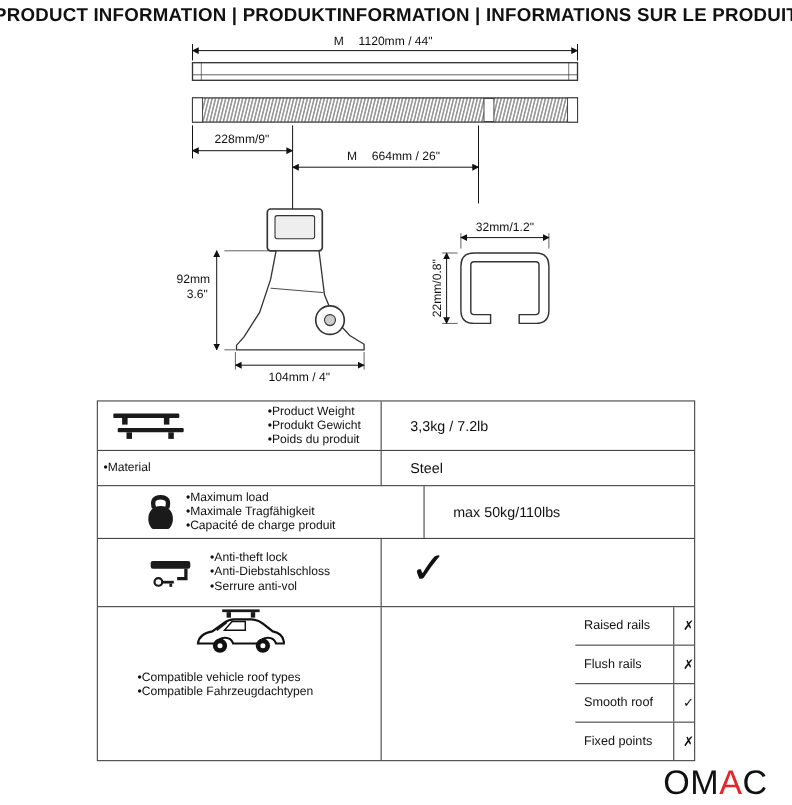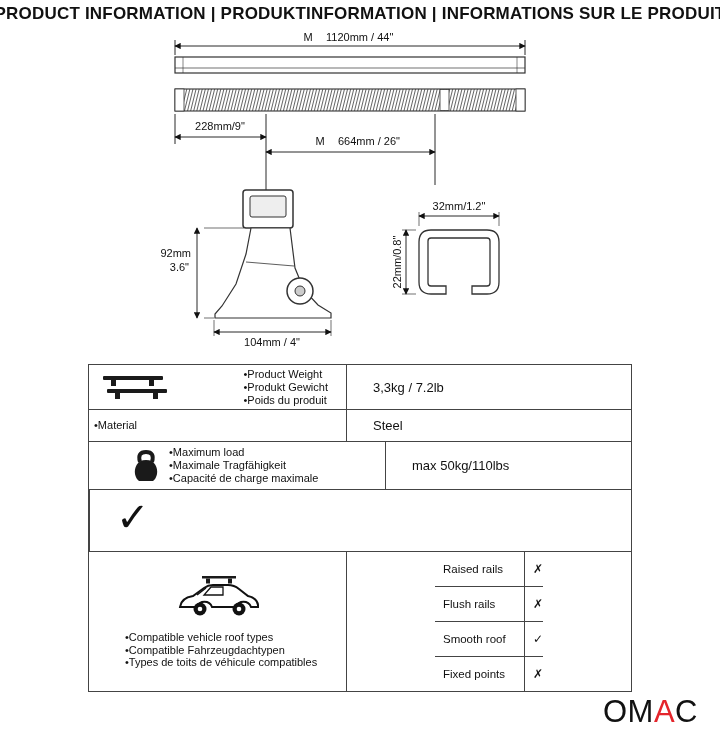--- a/index.html
+++ b/index.html
@@ -19,28 +19,28 @@
   .cell-left { width:257px; display:flex; align-items:center; }
   .cell-right { flex:1; border-left:1px solid #444; display:flex; align-items:center;
                 padding-left:26px; font-size:13px; }
   .labels { font-size:11px; line-height:13px; }
   .r1 { height:44px; } .r2 { height:32px; } .r3 { height:48px;gap:39px; } .r4 { height:62px; } .r5 { height:140px; }
   .r1 .cell-left { padding-left:12px; }
   .r1 .labels { margin-left:auto; margin-right:18px; }
   .r2 .cell-left { padding-left:5px; }
   .r3 .cell-left { padding-left:42px; gap:8px; }
   .r4 .cell-left { padding-left:46px; gap:12px; }
-  .r5 .cell-left { flex-direction:column; justify-content:center; align-items:stretch; gap:7px; }
+  .r5 .cell-left { flex-direction:column; justify-content:flex-start; align-items:stretch; gap:7px; }
   .r5 .car-wrap { align-self:center; }
   .r5 .labels { margin-left:36px; width:200px; line-height:12.5px; }
 
   .check-big { font-family:"DejaVu Sans",sans-serif; font-size:40px; font-weight:bold;
                line-height:1; margin-top:-8px; }
 
-  .sub { flex-direction:column; align-items:center; padding:0; }
+  .sub { flex-direction:column; align-items:flex-end; padding:0; }
   .sub-row { flex:1; display:flex; border-top:1px solid #444; }
   .sub-row:first-child { border-top:none; }
   .sub-label { width:90px; display:flex; align-items:center; padding-left:8px;
                font-size:11.5px; border-right:1px solid #444; }
   .sub-mark { flex:1; display:flex; align-items:center; padding-left:8px;
               font-family:"DejaVu Sans",sans-serif; font-size:12px; }
 
   .brand { position:absolute; top:694px; right:22px; font-size:31px; font-weight:normal;
            letter-spacing:.5px; }
   .brand .red { color:#e4252b; }
@@ -172,27 +172,41 @@
 
   <div class="t-row r3">
     <div class="cell-left">
       <svg width="30" height="38" viewBox="0 0 30 38">
         <path d="M9,15 q-3,-10 6,-10 q9,0 6,10" fill="none" stroke="#1a1a1a" stroke-width="4"></path>
         <path d="M15,13 c-9,0 -12,8 -11,14 q1,5 4,7 h14 q3,-2 4,-7 c1,-6 -2,-14 -11,-14 z" fill="#1a1a1a"></path>
       </svg>
       <div class="labels">
         <div>•Maximum load</div>
         <div>•Maximale Tragfähigkeit</div>
-        <div>•Capacité de charge maximale</div>
+        <div>•Capacité de charge produit</div>
       </div>
     </div>
     <div class="cell-right">max 50kg/110lbs</div>
   </div>
 
   <div class="t-row r4">
+    <div class="cell-left">
+      <svg width="44" height="30" viewBox="0 0 44 30">
+        <rect x="2" y="4" width="36" height="7" rx="2" fill="#1a1a1a"></rect>
+        <path d="M34,11 v9 h-8" fill="none" stroke="#1a1a1a" stroke-width="3"></path>
+        <circle cx="9" cy="23" r="3.5" fill="none" stroke="#1a1a1a" stroke-width="2"></circle>
+        <rect x="12" y="22" width="11" height="2.5" fill="#1a1a1a"></rect>
+        <rect x="19" y="24.5" width="2.5" height="3" fill="#1a1a1a"></rect>
+      </svg>
+      <div class="labels">
+        <div>•Anti-theft lock</div>
+        <div>•Anti-Diebstahlschloss</div>
+        <div>•Serrure anti-vol</div>
+      </div>
+    </div>
     <div class="cell-right">
       <span class="check-big">✓</span>
     </div>
   </div>
 
   <div class="t-row r5">
     <div class="cell-left">
       <div class="car-wrap">
         <svg width="86" height="46" viewBox="0 0 86 46">
           <rect x="27" y="2" width="34" height="2.5" fill="#1a1a1a"></rect>
@@ -203,21 +217,20 @@
           <path d="M36,13 h12 v8 h-19 z" fill="none" stroke="#111" stroke-width="1.3"></path>
           <circle cx="25" cy="35" r="6.5" fill="#111"></circle>
             <circle cx="25" cy="35" r="2.3" fill="#fff"></circle>
           <circle cx="64" cy="35" r="6.5" fill="#111"></circle>
             <circle cx="64" cy="35" r="2.3" fill="#fff"></circle>
         </svg>
       </div>
       <div class="labels">
         <div>•Compatible vehicle roof types</div>
         <div>•Compatible Fahrzeugdachtypen</div>
-        <div>•Types de toits de véhicule compatibles</div>
       </div>
     </div>
     <div class="cell-right sub">
       <div class="sub-row">
         <div class="sub-label">Raised rails</div>
         <div class="sub-mark">✗</div>
       </div>
       <div class="sub-row">
         <div class="sub-label">Flush rails</div>
         <div class="sub-mark">✗</div>

